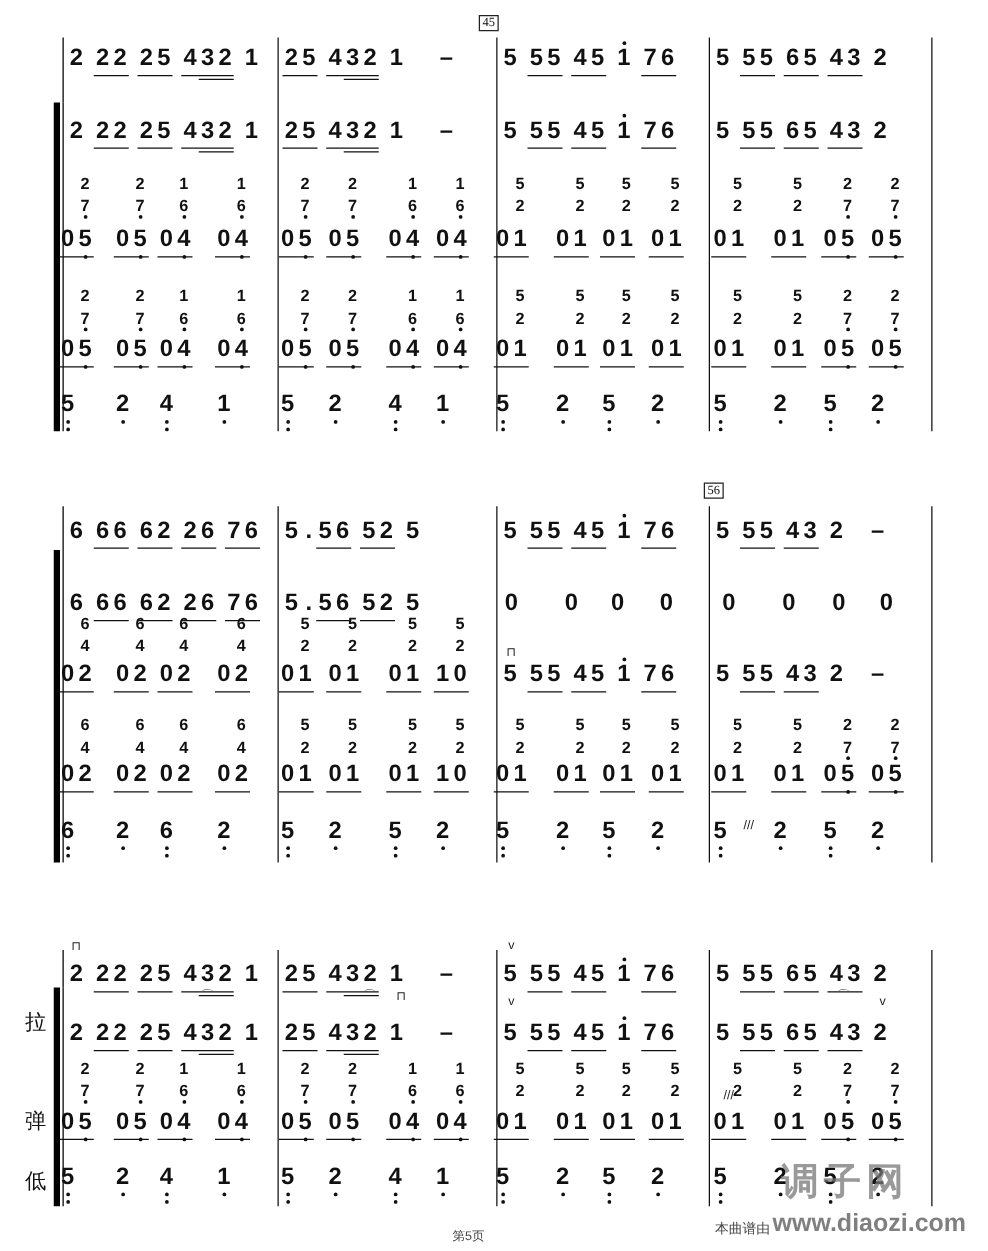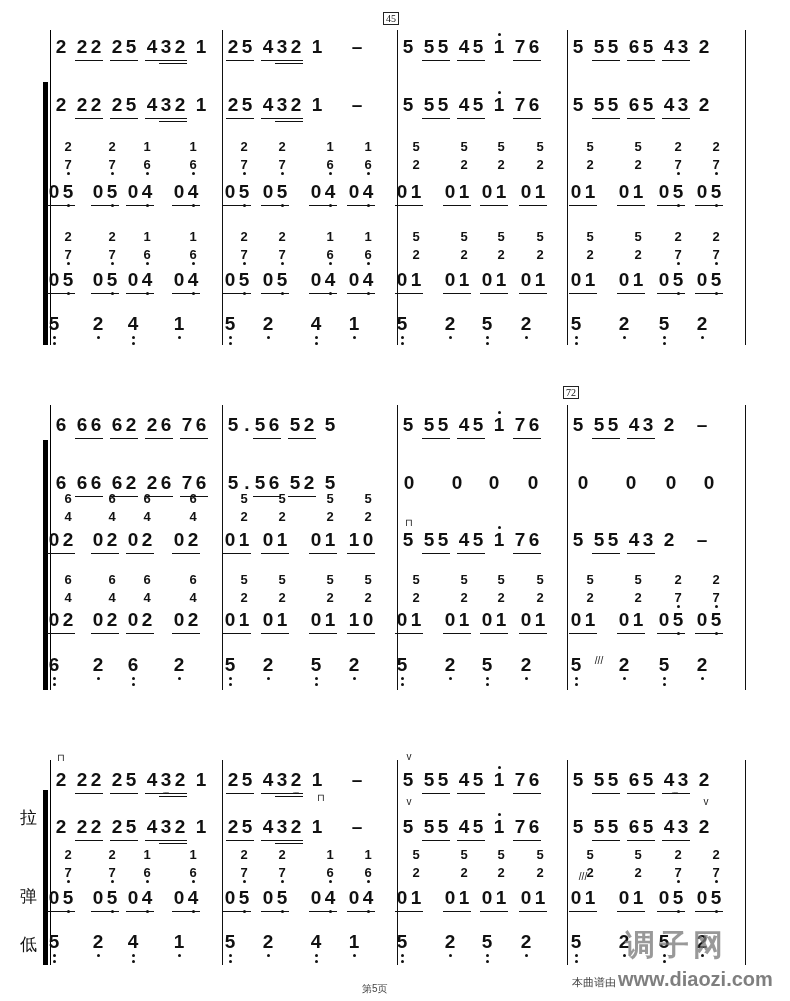--- a/index.html
+++ b/index.html
@@ -22,21 +22,21 @@
 
 <div id="score">
     <div class="reh" style="left: 383px; top: 12px;">45</div>
     <div class="brace-thin" style="left: 50px; top: 30px; height: 52px;"></div>
     <div class="brace" style="left: 43px; top: 82px; height: 263px;"></div>
     <div class="brace-thin" style="left: 50px; top: 82px; height: 263px;"></div>
     <div class="bar" style="left: 222px; top: 30px; height: 315px;"></div>
     <div class="bar" style="left: 397px; top: 30px; height: 315px;"></div>
     <div class="bar" style="left: 567px; top: 30px; height: 315px;"></div>
     <div class="bar" style="left: 745px; top: 30px; height: 315px;"></div>
-    <div class="reh" style="left: 563px; top: 386px;">72</div>
+    <div class="reh" style="left: 563px; top: 386px;">56</div>
     <div class="brace-thin" style="left: 50px; top: 405px; height: 35px;"></div>
     <div class="brace" style="left: 43px; top: 440px; height: 250px;"></div>
     <div class="brace-thin" style="left: 50px; top: 440px; height: 250px;"></div>
     <div class="bar" style="left: 222px; top: 405px; height: 285px;"></div>
     <div class="bar" style="left: 397px; top: 405px; height: 285px;"></div>
     <div class="bar" style="left: 567px; top: 405px; height: 285px;"></div>
     <div class="bar" style="left: 745px; top: 405px; height: 285px;"></div>
     <div class="brace-thin" style="left: 50px; top: 760px; height: 30px;"></div>
     <div class="brace" style="left: 43px; top: 790px; height: 175px;"></div>
     <div class="brace-thin" style="left: 50px; top: 790px; height: 175px;"></div>

